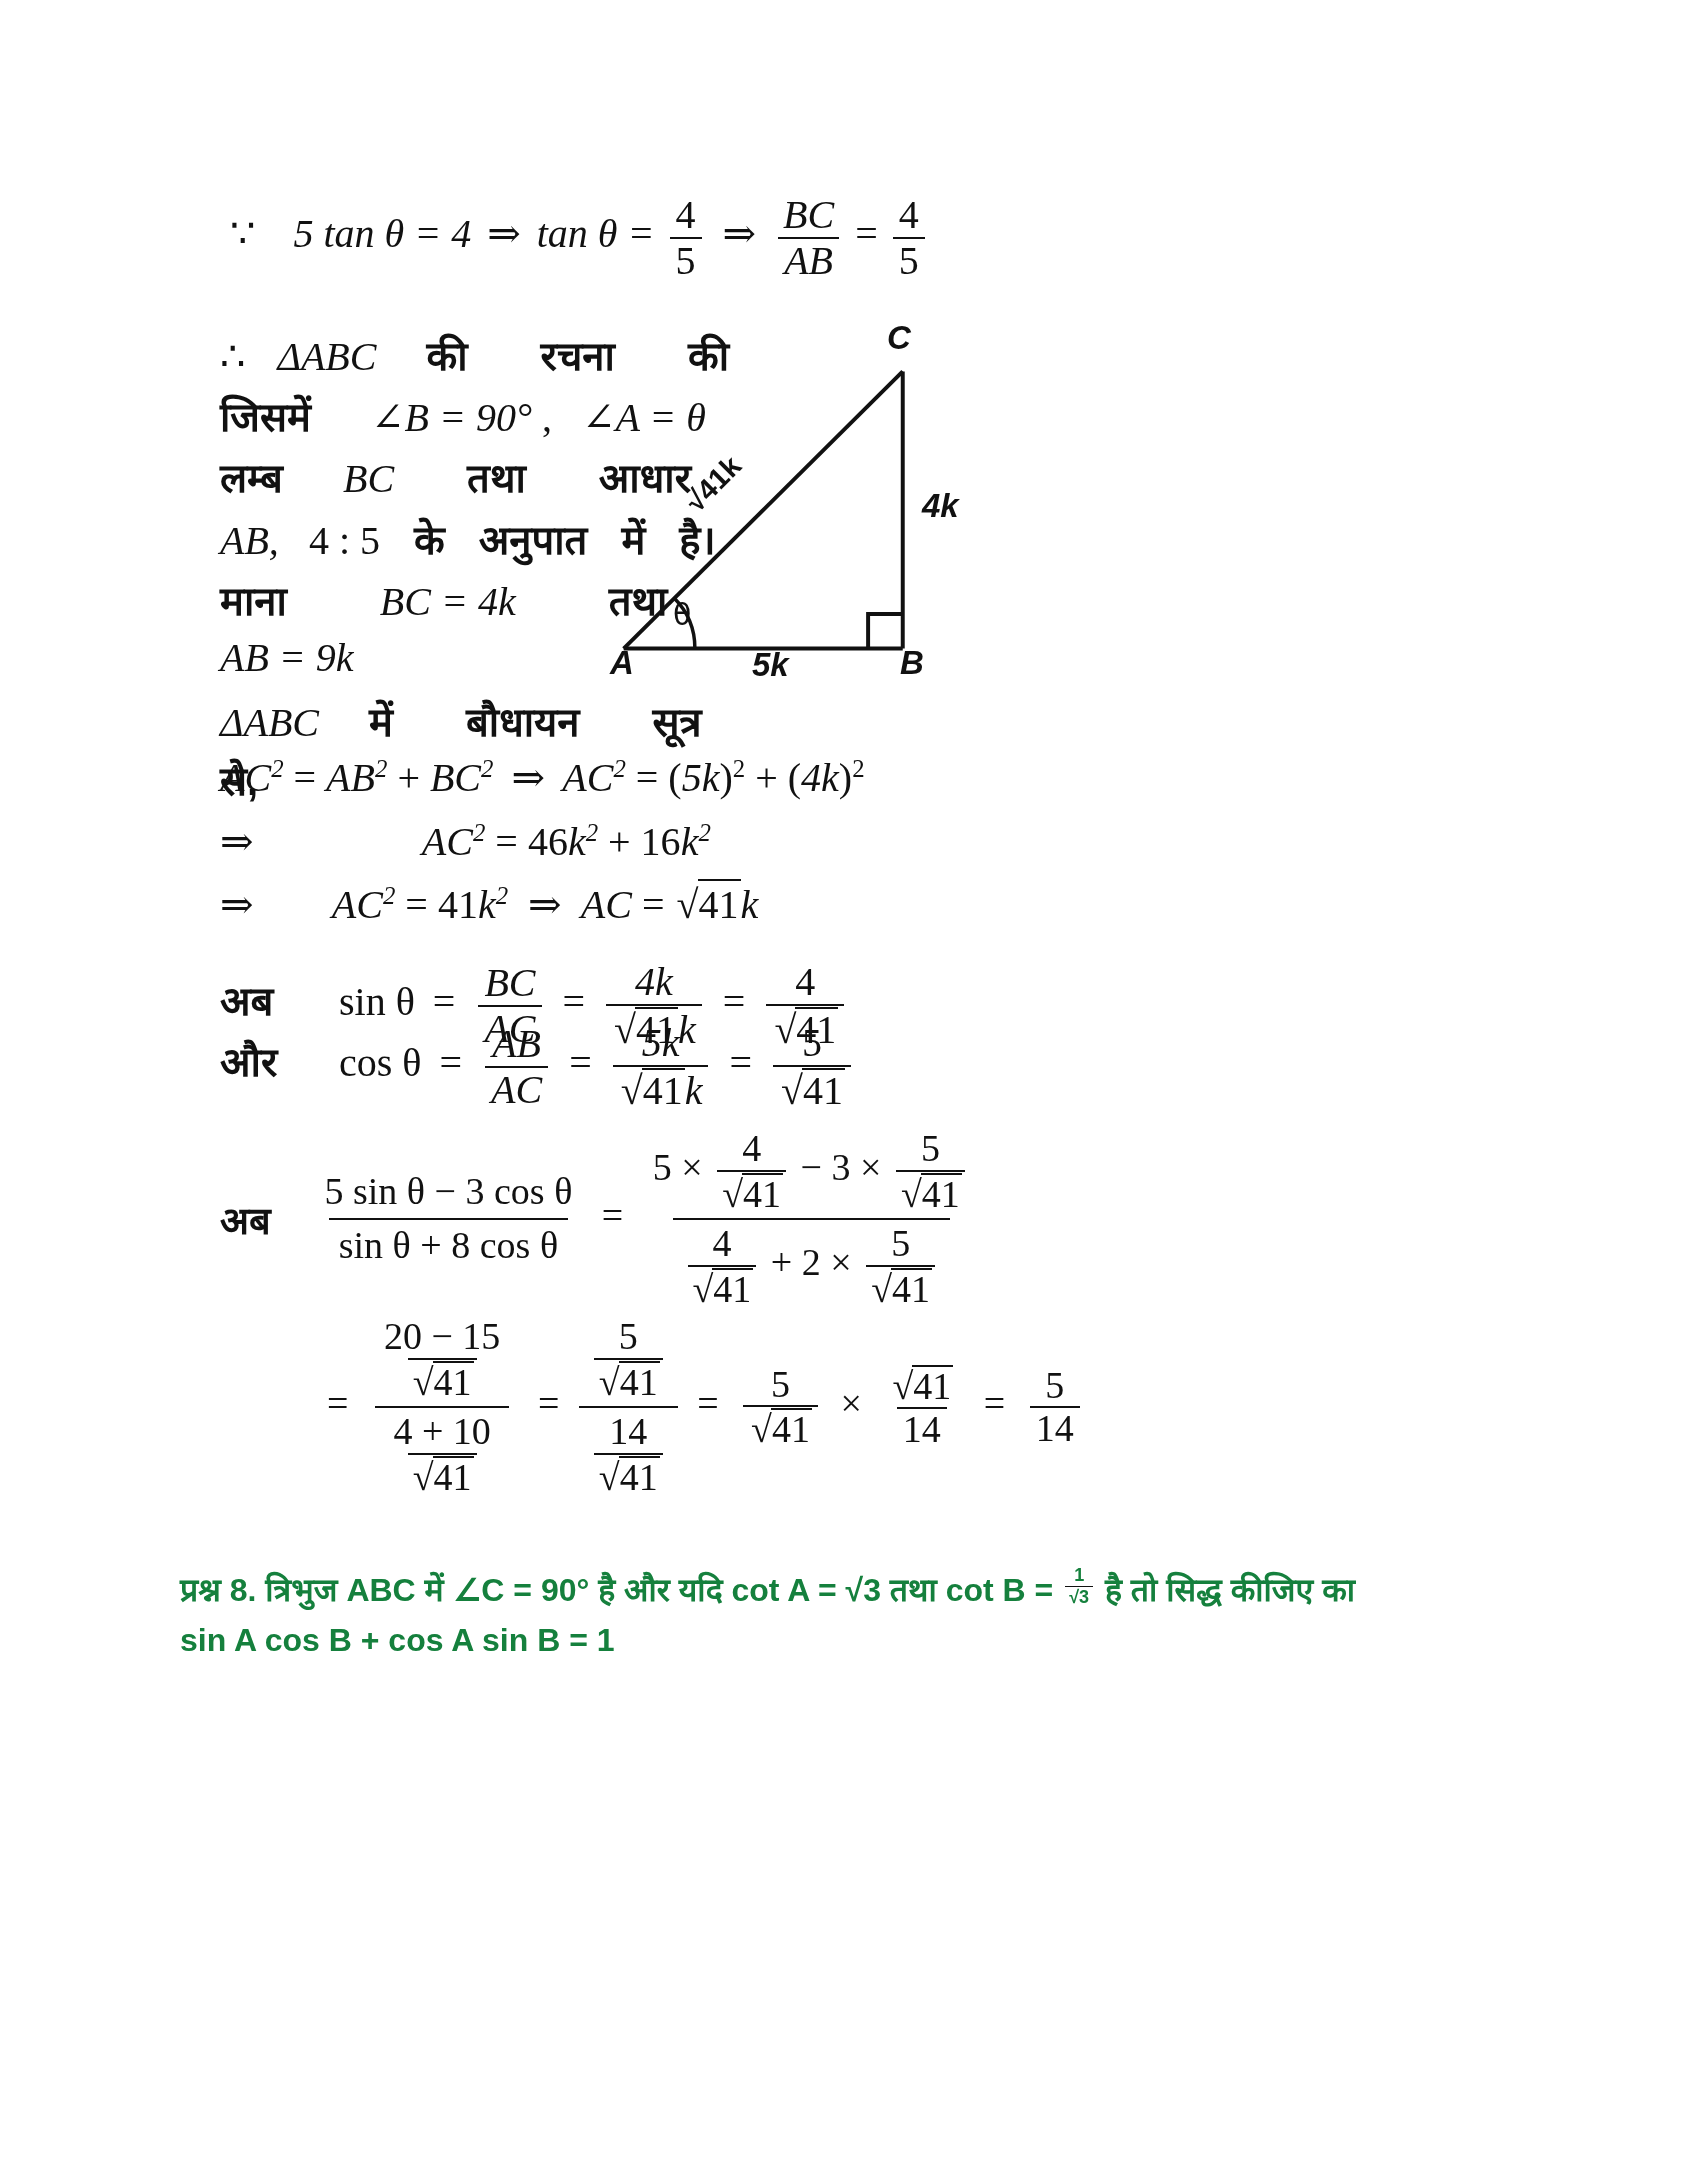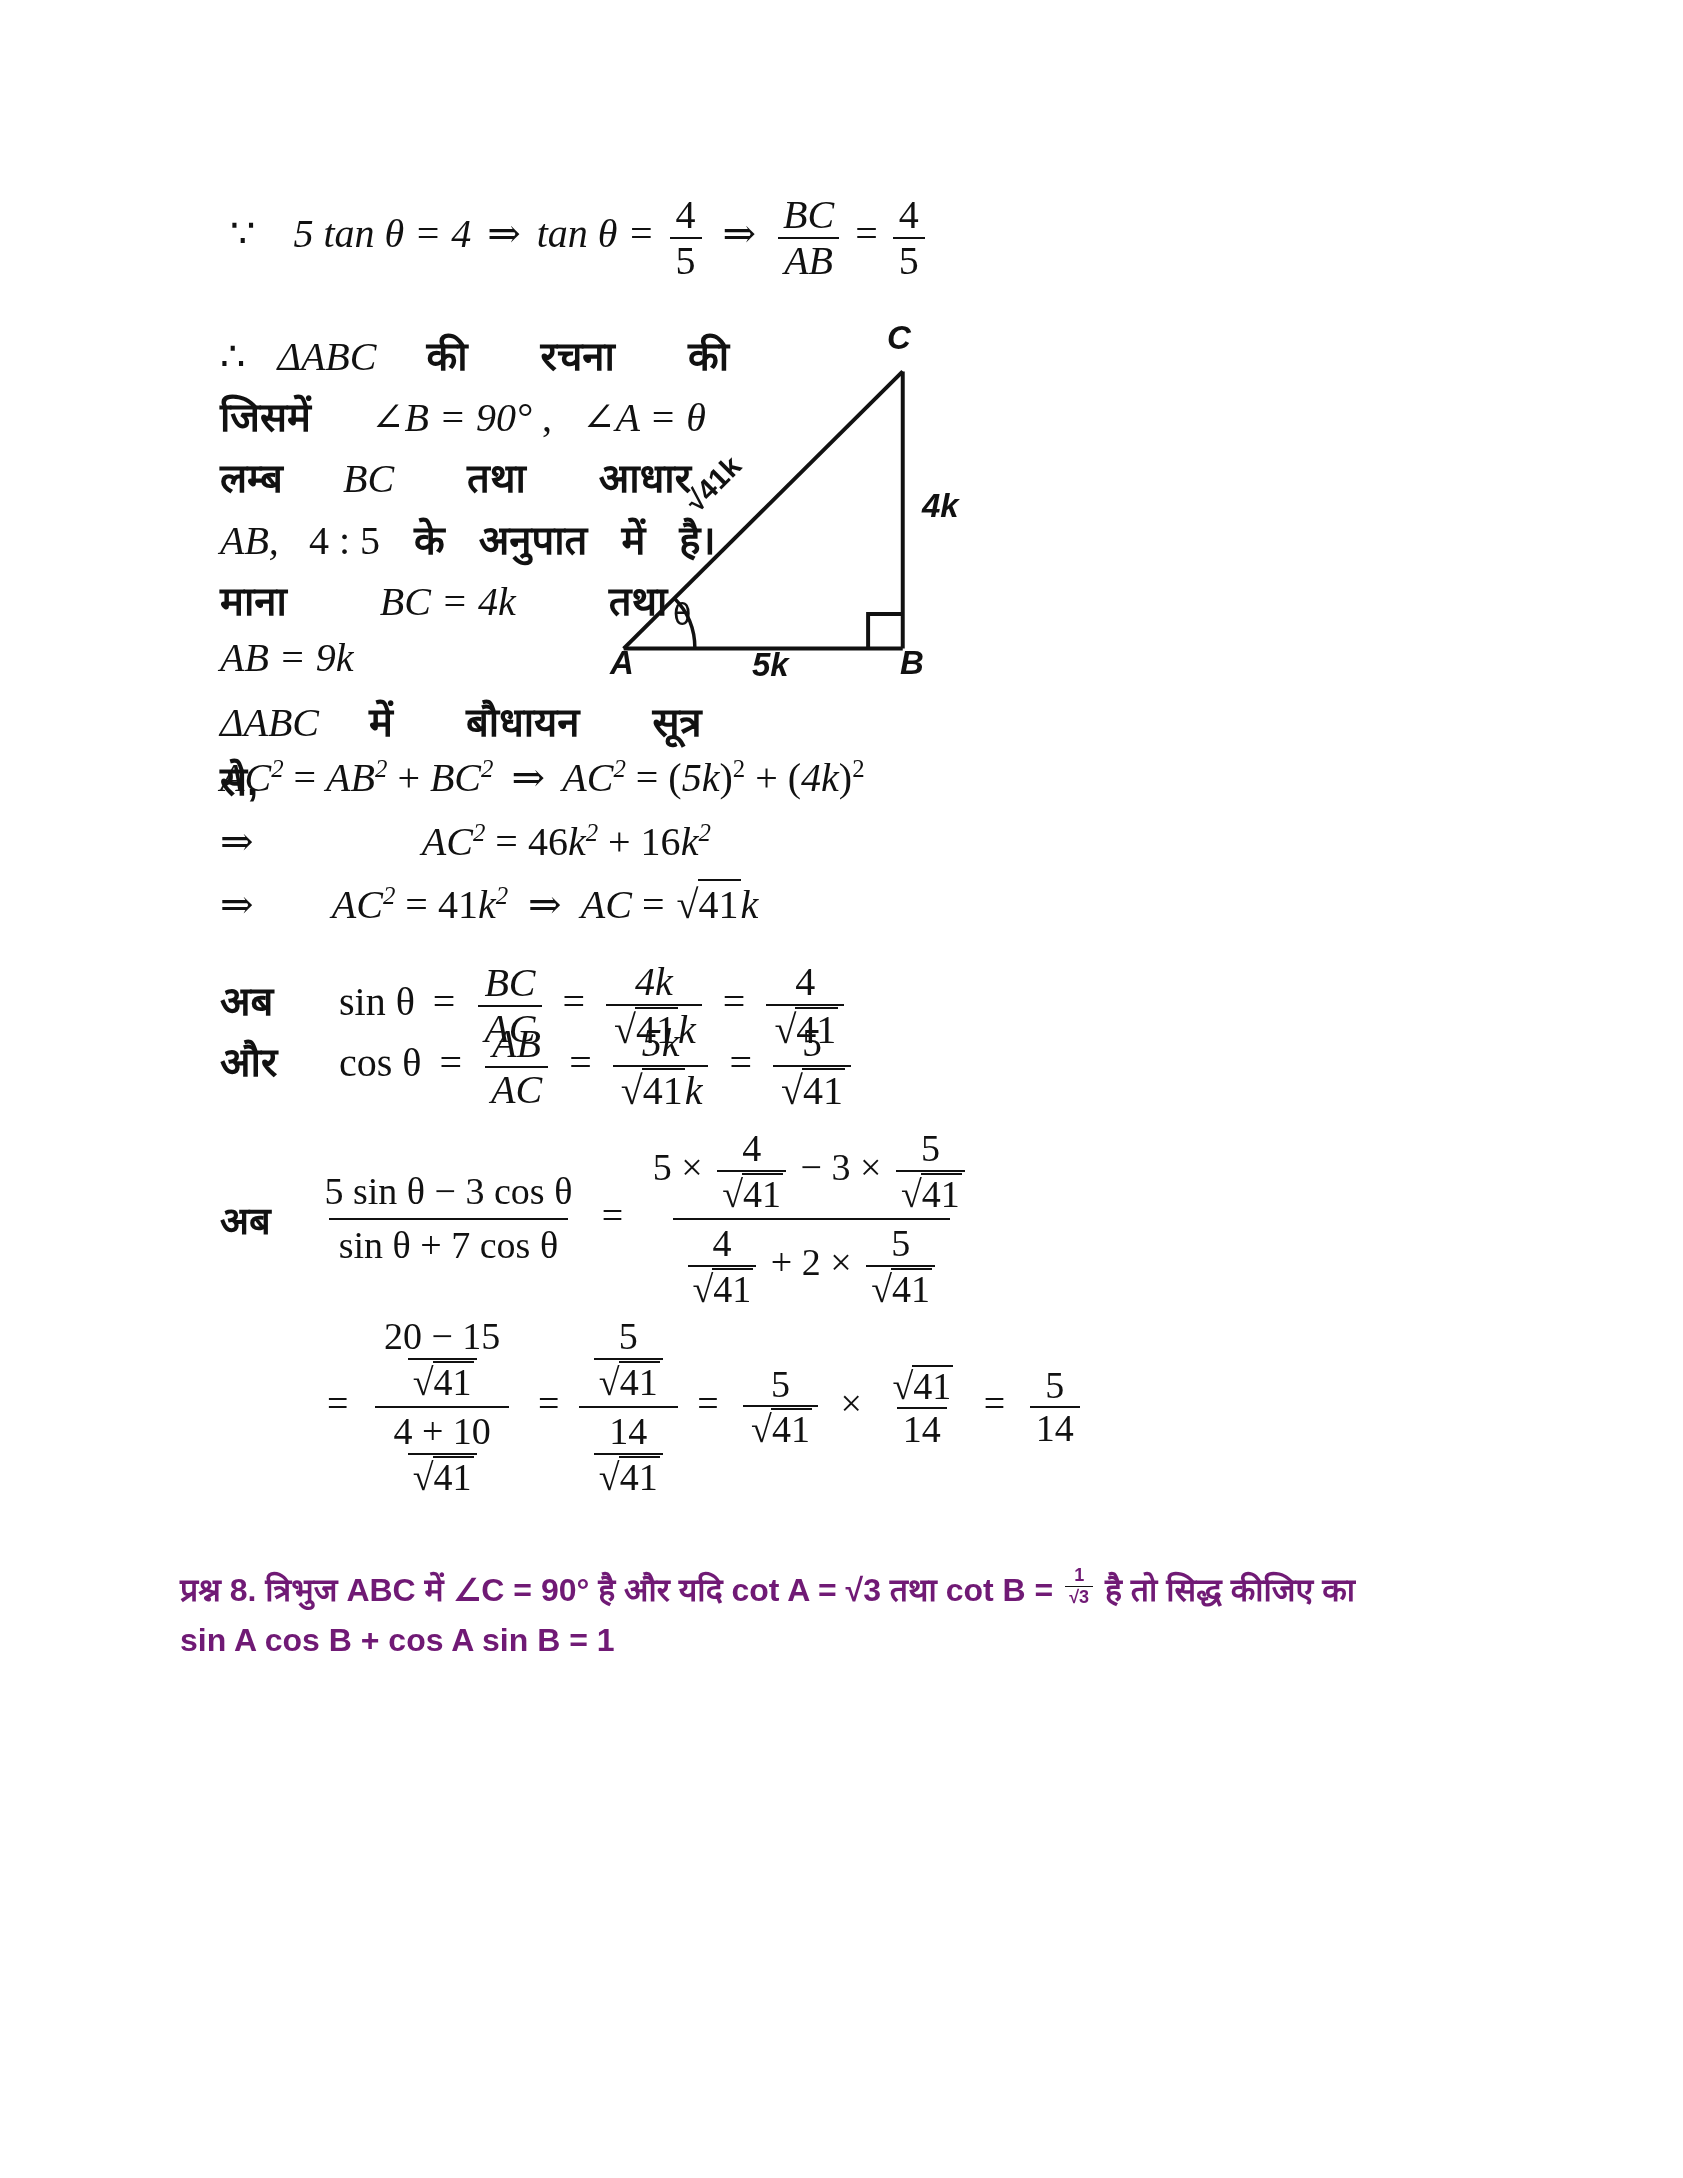--- a/index.html
+++ b/index.html
@@ -169,21 +169,21 @@
   
   #question {
     position: absolute;
     left: 180px;
     top: 1566px;
     width: 1376px;
     font-family: "Liberation Sans", "DejaVu Sans", sans-serif;
     font-weight: 700;
     font-size: 32px;
     line-height: 1.55;
-    color: #701a75;
+    color: #15803d;
     white-space: normal;
   }
   #question .qfrac {
     display: inline-flex;
     flex-direction: column;
     align-items: center;
     vertical-align: middle;
     font-size: 18px;
     line-height: 1.05;
     margin: 0 3px;
@@ -375,21 +375,21 @@
     <span class="frac">
       <span class="num up">5</span>
       <span class="den"><span class="sqrt"><span class="rad">√</span><span class="body up">41</span></span></span>
     </span>
   </div>
 
   <div class="blk math" id="bigexpr">
     <span class="hindi lab">अब</span>
     <span class="bigfrac">
       <span class="num up">5 sin θ − 3 cos θ</span>
-      <span class="den up">sin θ + 7 cos θ</span>
+      <span class="den up">sin θ + 8 cos θ</span>
     </span>
     <span class="up" style="margin:0 10px">=</span>
     <span class="bigfrac">
       <span class="num">
         <span class="up">5 ×</span>
         <span class="frac tight">
           <span class="num up">4</span>
           <span class="den"><span class="sqrt"><span class="rad">√</span><span class="body up">41</span></span></span>
         </span>
         <span class="up">− 3 ×</span>

